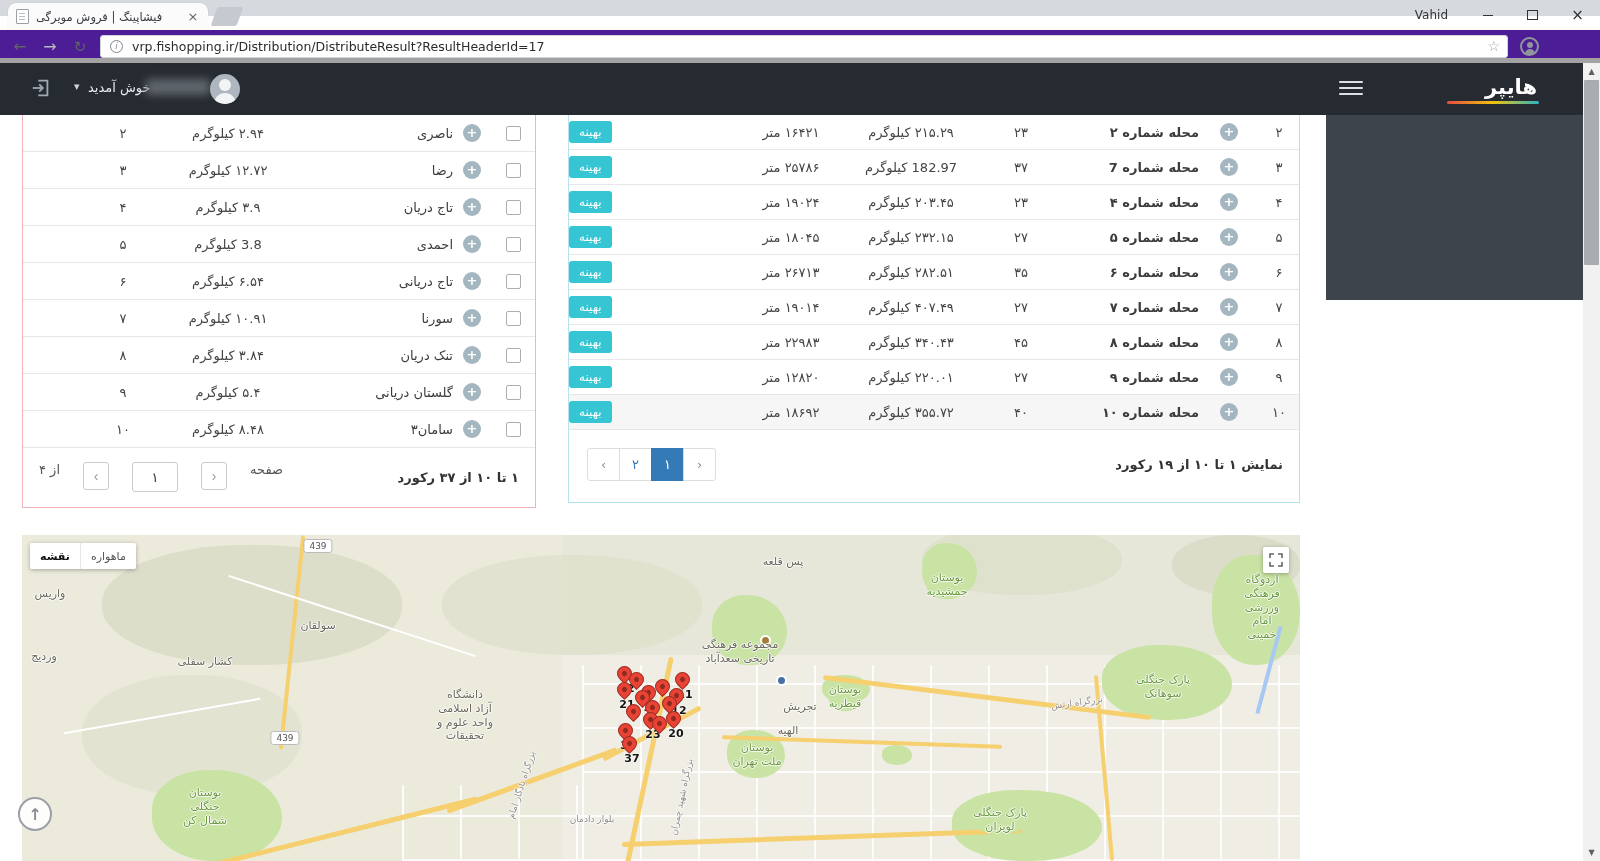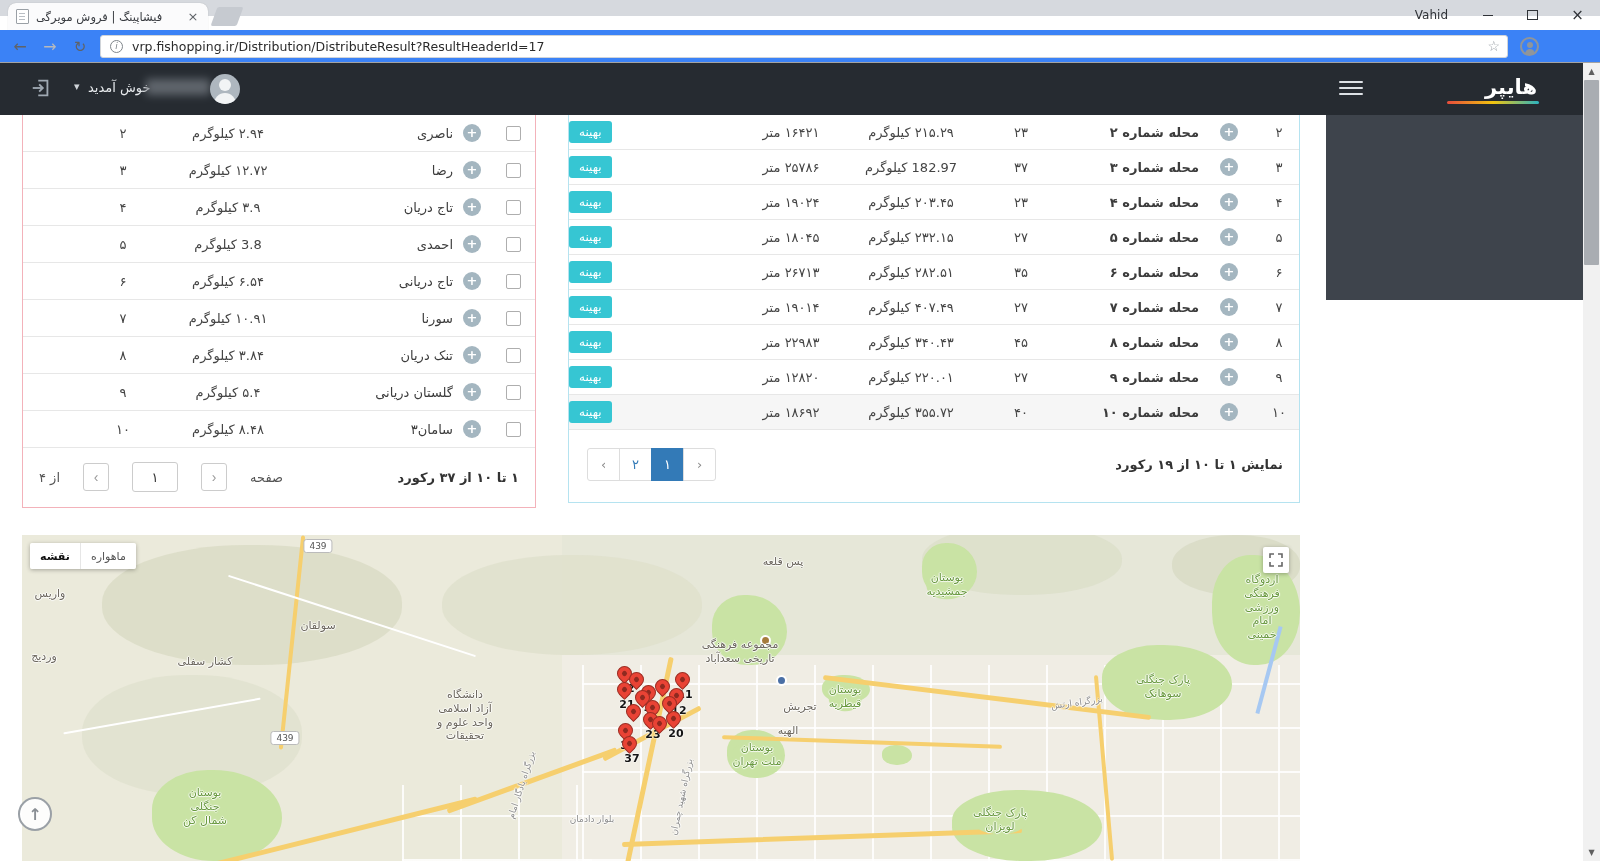--- a/index.html
+++ b/index.html
@@ -15,21 +15,21 @@
   .tab-title{flex:1;margin:0 7px;font-size:11.5px;color:#3a3d42;white-space:nowrap;overflow:hidden;text-align:left}
   .tab-close{width:14px;height:14px;line-height:13px;text-align:center;color:#5f6368;font-size:13px;border-radius:50%}
   .tab-close::before{content:"×"}
   .newtab{position:absolute;left:214px;top:7px;width:26px;height:19px;background:#c6cad0;transform:skewX(-20deg);border-radius:2px}
   .win-user{position:absolute;right:152px;top:8px;font-size:12px;color:#2f3237}
   .wbtn{position:absolute;top:0;width:45px;height:30px;display:flex;align-items:center;justify-content:center;color:#2f3237}
   .wbtn.min{right:90px}.wbtn.max{right:45px}.wbtn.close{right:0;font-size:15px}
   .wbtn.close::before{content:"×"}
   .glyph-min{width:10px;border-top:1px solid #2f3237;display:block}
   .glyph-max{width:9px;height:8px;border:1px solid #2f3237;display:block}
-  .toolbar{position:absolute;left:0;top:30px;width:1600px;height:33px;background:#3b82f6;border-bottom:1px solid #a3a3a3;box-sizing:border-box}
+  .toolbar{position:absolute;left:0;top:30px;width:1600px;height:33px;background:#4c1d95;border-bottom:5px solid #a3a3a3;box-sizing:border-box}
   .navicon{position:absolute;top:5px;width:24px;height:24px;text-align:center;line-height:24px;font-size:16px}
   .back-icon{left:8px;color:#5f6368}.back-icon::before{content:"←"}
   .fwd-icon{left:38px;color:#b6b9bd}.fwd-icon::before{content:"→"}
   .reload-icon{left:68px;color:#5f6368;font-size:15px}.reload-icon::before{content:"↻"}
   .omnibox{position:absolute;left:100px;top:5px;width:1408px;height:23px;background:#fff;border:1px solid #d0d4d9;border-radius:3px;box-sizing:border-box}
   .info-icon{position:absolute;left:9px;top:4px;width:13px;height:13px;border:1px solid #80868b;border-radius:50%;box-sizing:border-box;color:#80868b;font-size:9px;line-height:11px;text-align:center;font-style:italic}
   .info-icon::before{content:"i"}
   .url-text{position:absolute;left:31px;top:3px;font-size:12.5px;color:#2b2b2b;direction:ltr}
   .star-icon{position:absolute;right:7px;top:2px;font-size:14px;color:#9aa0a6}
   .star-icon::before{content:"☆"}
@@ -68,21 +68,21 @@
   .r-name{width:138px;text-align:right;padding-left:10px;font-weight:700;color:#3c3c3c}
   .r-count{width:80px}.r-weight{width:140px}.r-dist{width:100px}
   .r-action{width:172px;display:flex;justify-content:flex-end;padding-right:26px}
   .checkbox{display:inline-block;width:13px;height:13px;border:1px solid #aeaeae;border-radius:2px;background:#fff;vertical-align:middle}
   .plus-btn{display:inline-block;width:18px;height:18px;border-radius:50%;background:#a4b6c0;color:#fff;font-size:13px;line-height:17px;text-align:center;font-weight:700}
   .plus-btn::before{content:"+"}
   .opt-btn{background:#36c6d3;color:#fff;border:none;border-radius:3px;font-size:12px;padding:4px 10px;font-family:inherit}
   
   .cfooter{direction:ltr;display:flex;justify-content:space-between;align-items:center;padding:14px 16px}
   .records{font-size:13px;font-weight:700;color:#333;direction:rtl}
-  .pager{display:flex;align-items:center;gap:23px;direction:ltr}
+  .pager{display:flex;gap:23px;direction:ltr}
   .pager .lbl{font-size:13px;color:#555}
   .pg-btn{width:26px;height:28px;border:1px solid #ccc;border-radius:3px;background:#fff;color:#999;font-size:14px;line-height:26px;text-align:center;padding:0}
   .pg-btn.prev::before{content:"‹"}.pg-btn.next::before{content:"›"}
   .pg-input{width:40px;height:26px;border:1px solid #ccc;border-radius:3px;text-align:center;font-size:13px;font-family:inherit;color:#333}
   .rfooter{direction:ltr;display:flex;justify-content:space-between;align-items:center;padding:18px 16px 0 18px}
   .pagination{display:flex;direction:ltr}
   .pagei{width:33px;height:33px;border:1px solid #ddd;background:#fff;color:#337ab7;font-size:13px;line-height:31px;text-align:center;margin-left:-1px;box-sizing:border-box;padding:0;font-family:inherit}
   .pagei:first-child{margin-left:0;border-radius:3px 0 0 3px}
   .pagei:last-child{border-radius:0 3px 3px 0}
   .pagei.chev{color:#8a8a8a}
@@ -297,21 +297,21 @@
           <div class="cell r-weight">۲۱۵.۲۹ کیلوگرم</div>
           <div class="cell r-dist">۱۶۴۲۱ متر</div>
           <div class="cell r-action">
             <button class="opt-btn">بهینه</button>
           </div>
         </div>
 
         <div class="rrow">
           <div class="cell r-num">۳</div>
           <div class="cell r-plus"><span class="plus-btn"></span></div>
-          <div class="cell r-name">محله شماره ۳</div>
+          <div class="cell r-name">محله شماره 7</div>
           <div class="cell r-count">۳۷</div>
           <div class="cell r-weight">182.97 کیلوگرم</div>
           <div class="cell r-dist">۲۵۷۸۶ متر</div>
           <div class="cell r-action">
             <button class="opt-btn">بهینه</button>
           </div>
         </div>
 
         <div class="rrow">
           <div class="cell r-num">۴</div>

